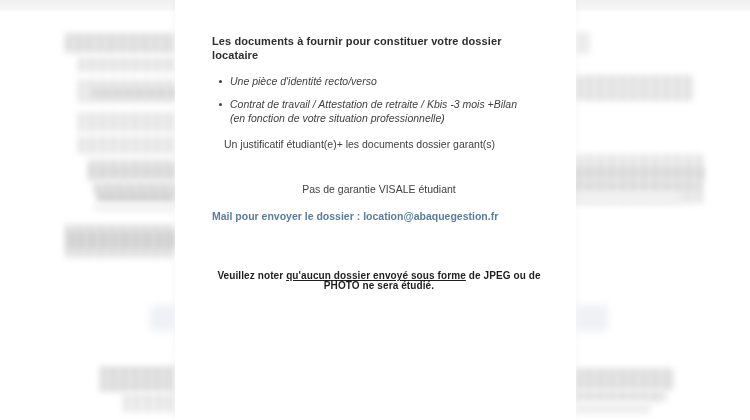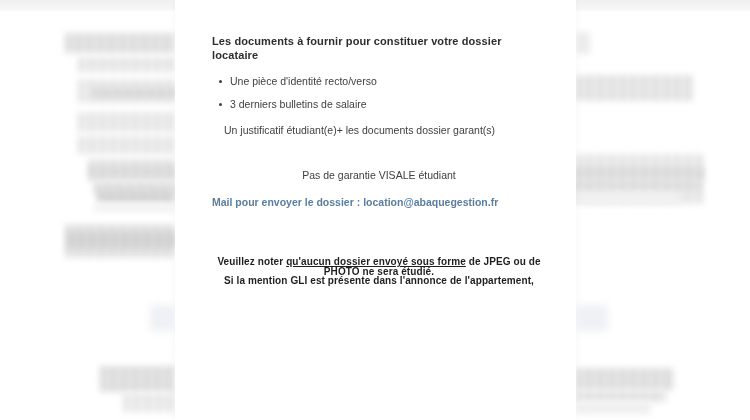--- a/index.html
+++ b/index.html
@@ -21,21 +21,21 @@
 
   
   .doc-panel{
     position:absolute;left:175px;top:0;width:401px;height:420px;
     background:#ffffff;box-shadow:0 0 8px rgba(0,0,0,0.04);
     box-sizing:border-box;padding:34px 30px 4px 37px;
     color:#414141;font-size:10.5px;line-height:14px;
   }
   .doc-title{font-size:11px;font-weight:bold;color:#2e2e2e;margin:0 0 12px 0;line-height:14px;letter-spacing:.1px;}
   ul.doc-list{margin:0;padding:0 0 0 18px;list-style:none;}
-  ul.doc-list li{position:relative;margin:0 16px 9px 0;}
+  ul.doc-list li{position:relative;margin:0 16px 9px 0;font-style:italic;}
   ul.doc-list li::before{
     content:"";position:absolute;left:-11px;top:6px;width:3px;height:3px;border-radius:50%;background:#414141;
   }
   ul.doc-list li.justified{text-align:justify;}
   .student-heading{font-weight:bold;color:#2e2e2e;margin:18px 0 0 0;}
   .student-body{margin:12px;}
   .centered-note{text-align:center;margin:31px 0 0 0;color:#414141;}
   .mail-line{text-align:left;margin:13px 0 0 0;font-weight:bold;color:#5b7d9e;}
   .mail-line a{color:#5b7d9e;text-decoration:none;}
   .footer-note{
@@ -81,27 +81,26 @@
   <div class="blob tex" style="left:576px;top:368px;width:98px;height:22px;background-color:#e6e6e6;"></div>
   <div class="blob tex" style="left:576px;top:390px;width:90px;height:12px;background-color:#eaeaea;"></div>
   <div class="blob" style="left:576px;top:402px;width:75px;height:12px;background-color:#efefef;"></div>
 </div>
 
 <div class="doc-panel">
   <h1 class="doc-title">Les documents à fournir pour constituer votre dossier locataire</h1>
 
   <ul class="doc-list">
     <li>Une pièce d'identité recto/verso</li>
-    <li>3 derniers bulletins de salaire</li>
+    <li>Contrat de travail / Attestation de retraite / Kbis -3 mois +Bilan (en fonction de votre situation professionnelle)</li>
   </ul>
 
   <p class="student-body">Un justificatif étudiant(e)+ les documents dossier garant(s)</p>
 
   <p class="centered-note">Pas de garantie VISALE étudiant</p>
 
   <p class="mail-line"><span>Mail pour envoyer le dossier : </span><a href="#">location@abaquegestion.fr</a></p>
 
   <div class="footer-note">
     <p><span>Veuillez noter </span><span class="u">qu'aucun dossier envoyé sous forme</span><span> de JPEG ou de PHOTO ne sera étudié.</span></p>
-    <p>Si la mention GLI est présente dans l'annonce de l'appartement,</p>
 
   </div>
 </div>
 
 </body></html>

